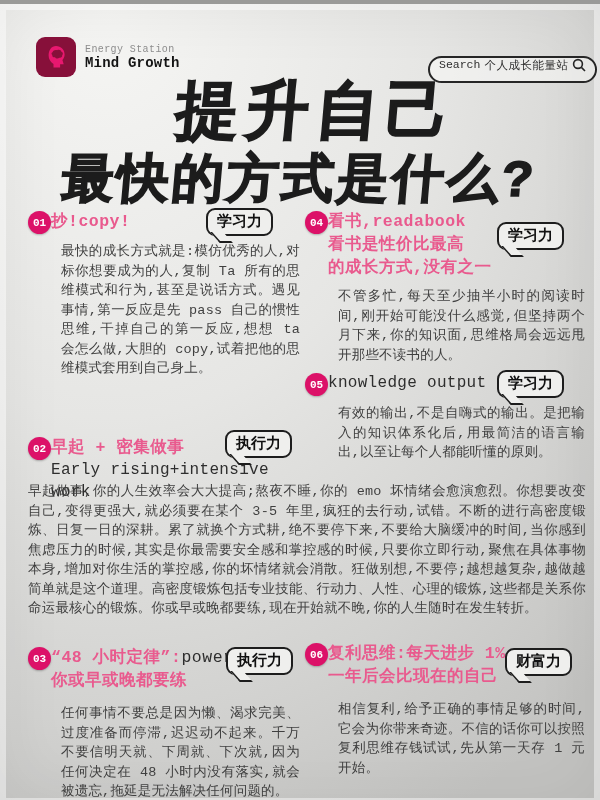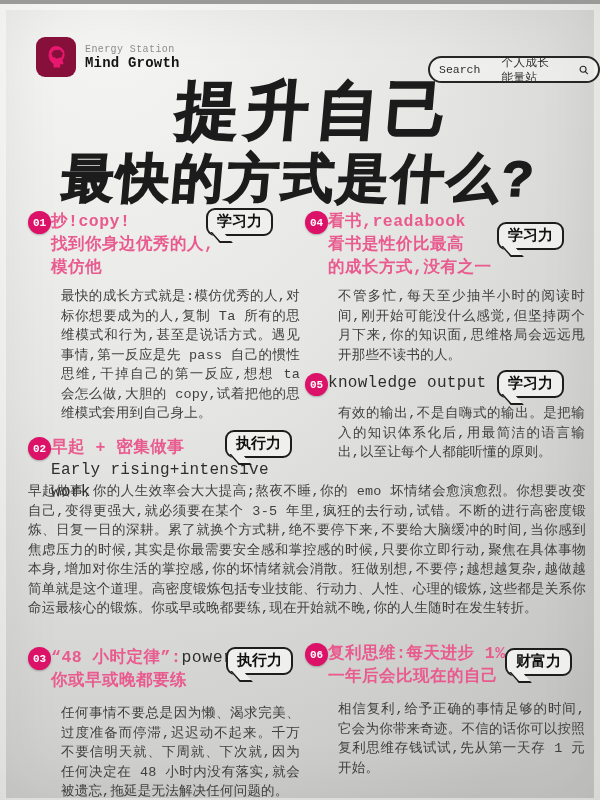--- a/index.html
+++ b/index.html
@@ -11,21 +11,21 @@
     font-family:Liberation Mono, monospace; overflow:hidden;
   }
   
   .logo { position:absolute; left:36px; top:33px; display:flex; align-items:center; gap:9px; }
   .logo-icon { width:40px; height:40px; border-radius:9px; background:#87103a;
     display:flex; align-items:center; justify-content:center; }
   .logo-text .l1 { font-size:10px; color:#8c8c8c; letter-spacing:.4px; }
   .logo-text .l2 { font-size:14px; font-weight:bold; color:#141414; letter-spacing:.2px;text-align:right; }
   .search-pill { position:absolute; left:428px; top:52px; height:27px; min-width:158px;
     border:2px solid #262626; border-radius:14px; background:rgba(250,250,248,.55);
-    display:flex; align-items:center; gap:21px; padding:0 9px; cursor:pointer; }
+    display:flex; gap:4px; padding:0 9px; cursor:pointer; }
   .search-pill .s-label { font-size:11.5px; color:#2e2e2e; }
   .search-pill .s-query { font-size:11.5px; color:#2e2e2e; letter-spacing:.5px; }
   
   .big-title { position:absolute; left:0; right:0; top:76px; text-align:center;
     color:#1c1c1c; font-weight:900; transform:skewX(-5deg); }
   .big-title .t1 { font-size:63px; line-height:72px; letter-spacing:7px; padding-left:26px;
     -webkit-text-stroke:1.5px #1c1c1c; }
   .big-title .t2 { font-size:52px; line-height:62px; letter-spacing:3px; padding-left:4px;
     -webkit-text-stroke:1.5px #1c1c1c; }
   
@@ -80,22 +80,20 @@
     <div class="t1">提升自己</div>
     <div class="t2">最快的方式是什么?</div>
   </div>
 
   <section class="sec" style="left:28px; top:206px; width:272px;">
     <span class="badge" style="left:178px; top:-2px;">学习力</span>
     <div class="sec-head">
       <span class="num">01</span>
       <div>
         <div class="t-pink">抄!copy!</div>
-        <div class="t-pink pre">找到你身边优秀的人,
-模仿他</div>
       </div>
     </div>
     <p class="body">最快的成长方式就是:模仿优秀的人,对标你想要成为的人,复制 Ta 所有的思维模式和行为,甚至是说话方式。遇见事情,第一反应是先 pass 自己的惯性思维,干掉自己的第一反应,想想 ta 会怎么做,大胆的 copy,试着把他的思维模式套用到自己身上。</p>
   </section>
 
   <section class="sec" style="left:305px; top:206px; width:280px;">
     <span class="badge" style="left:192px; top:12px;">学习力</span>
     <div class="sec-head">
       <span class="num">04</span>
       <div>

